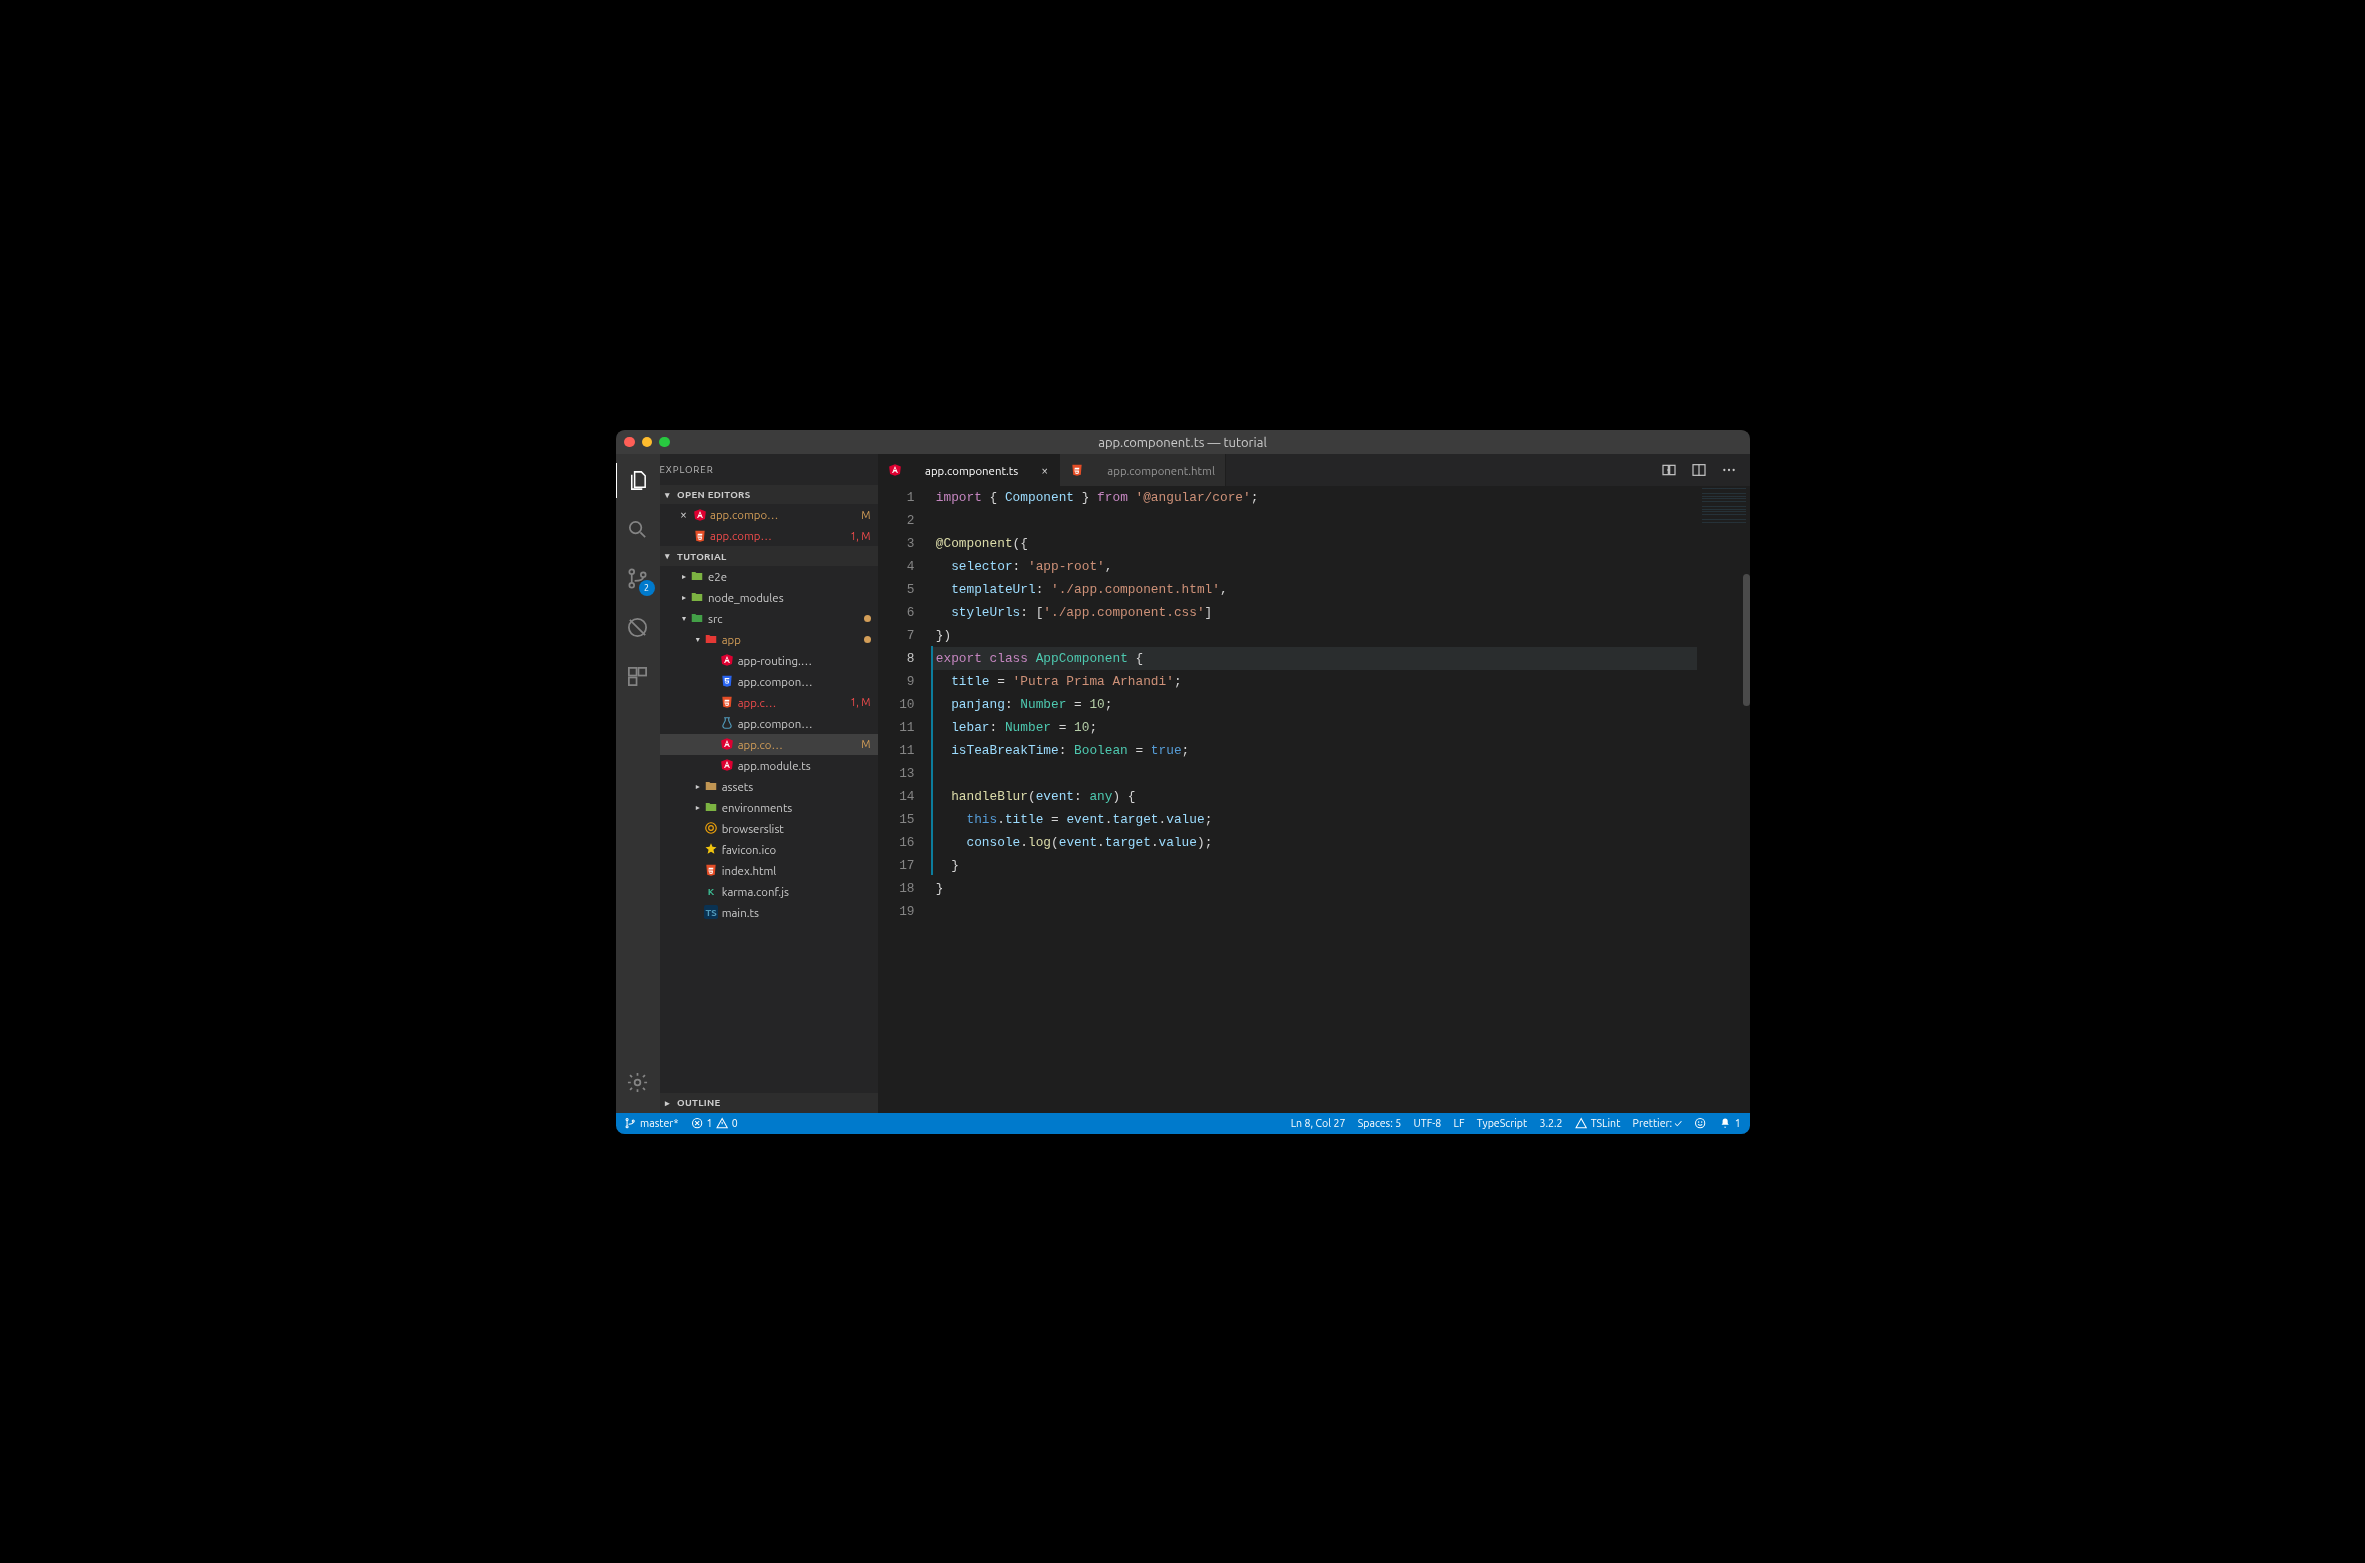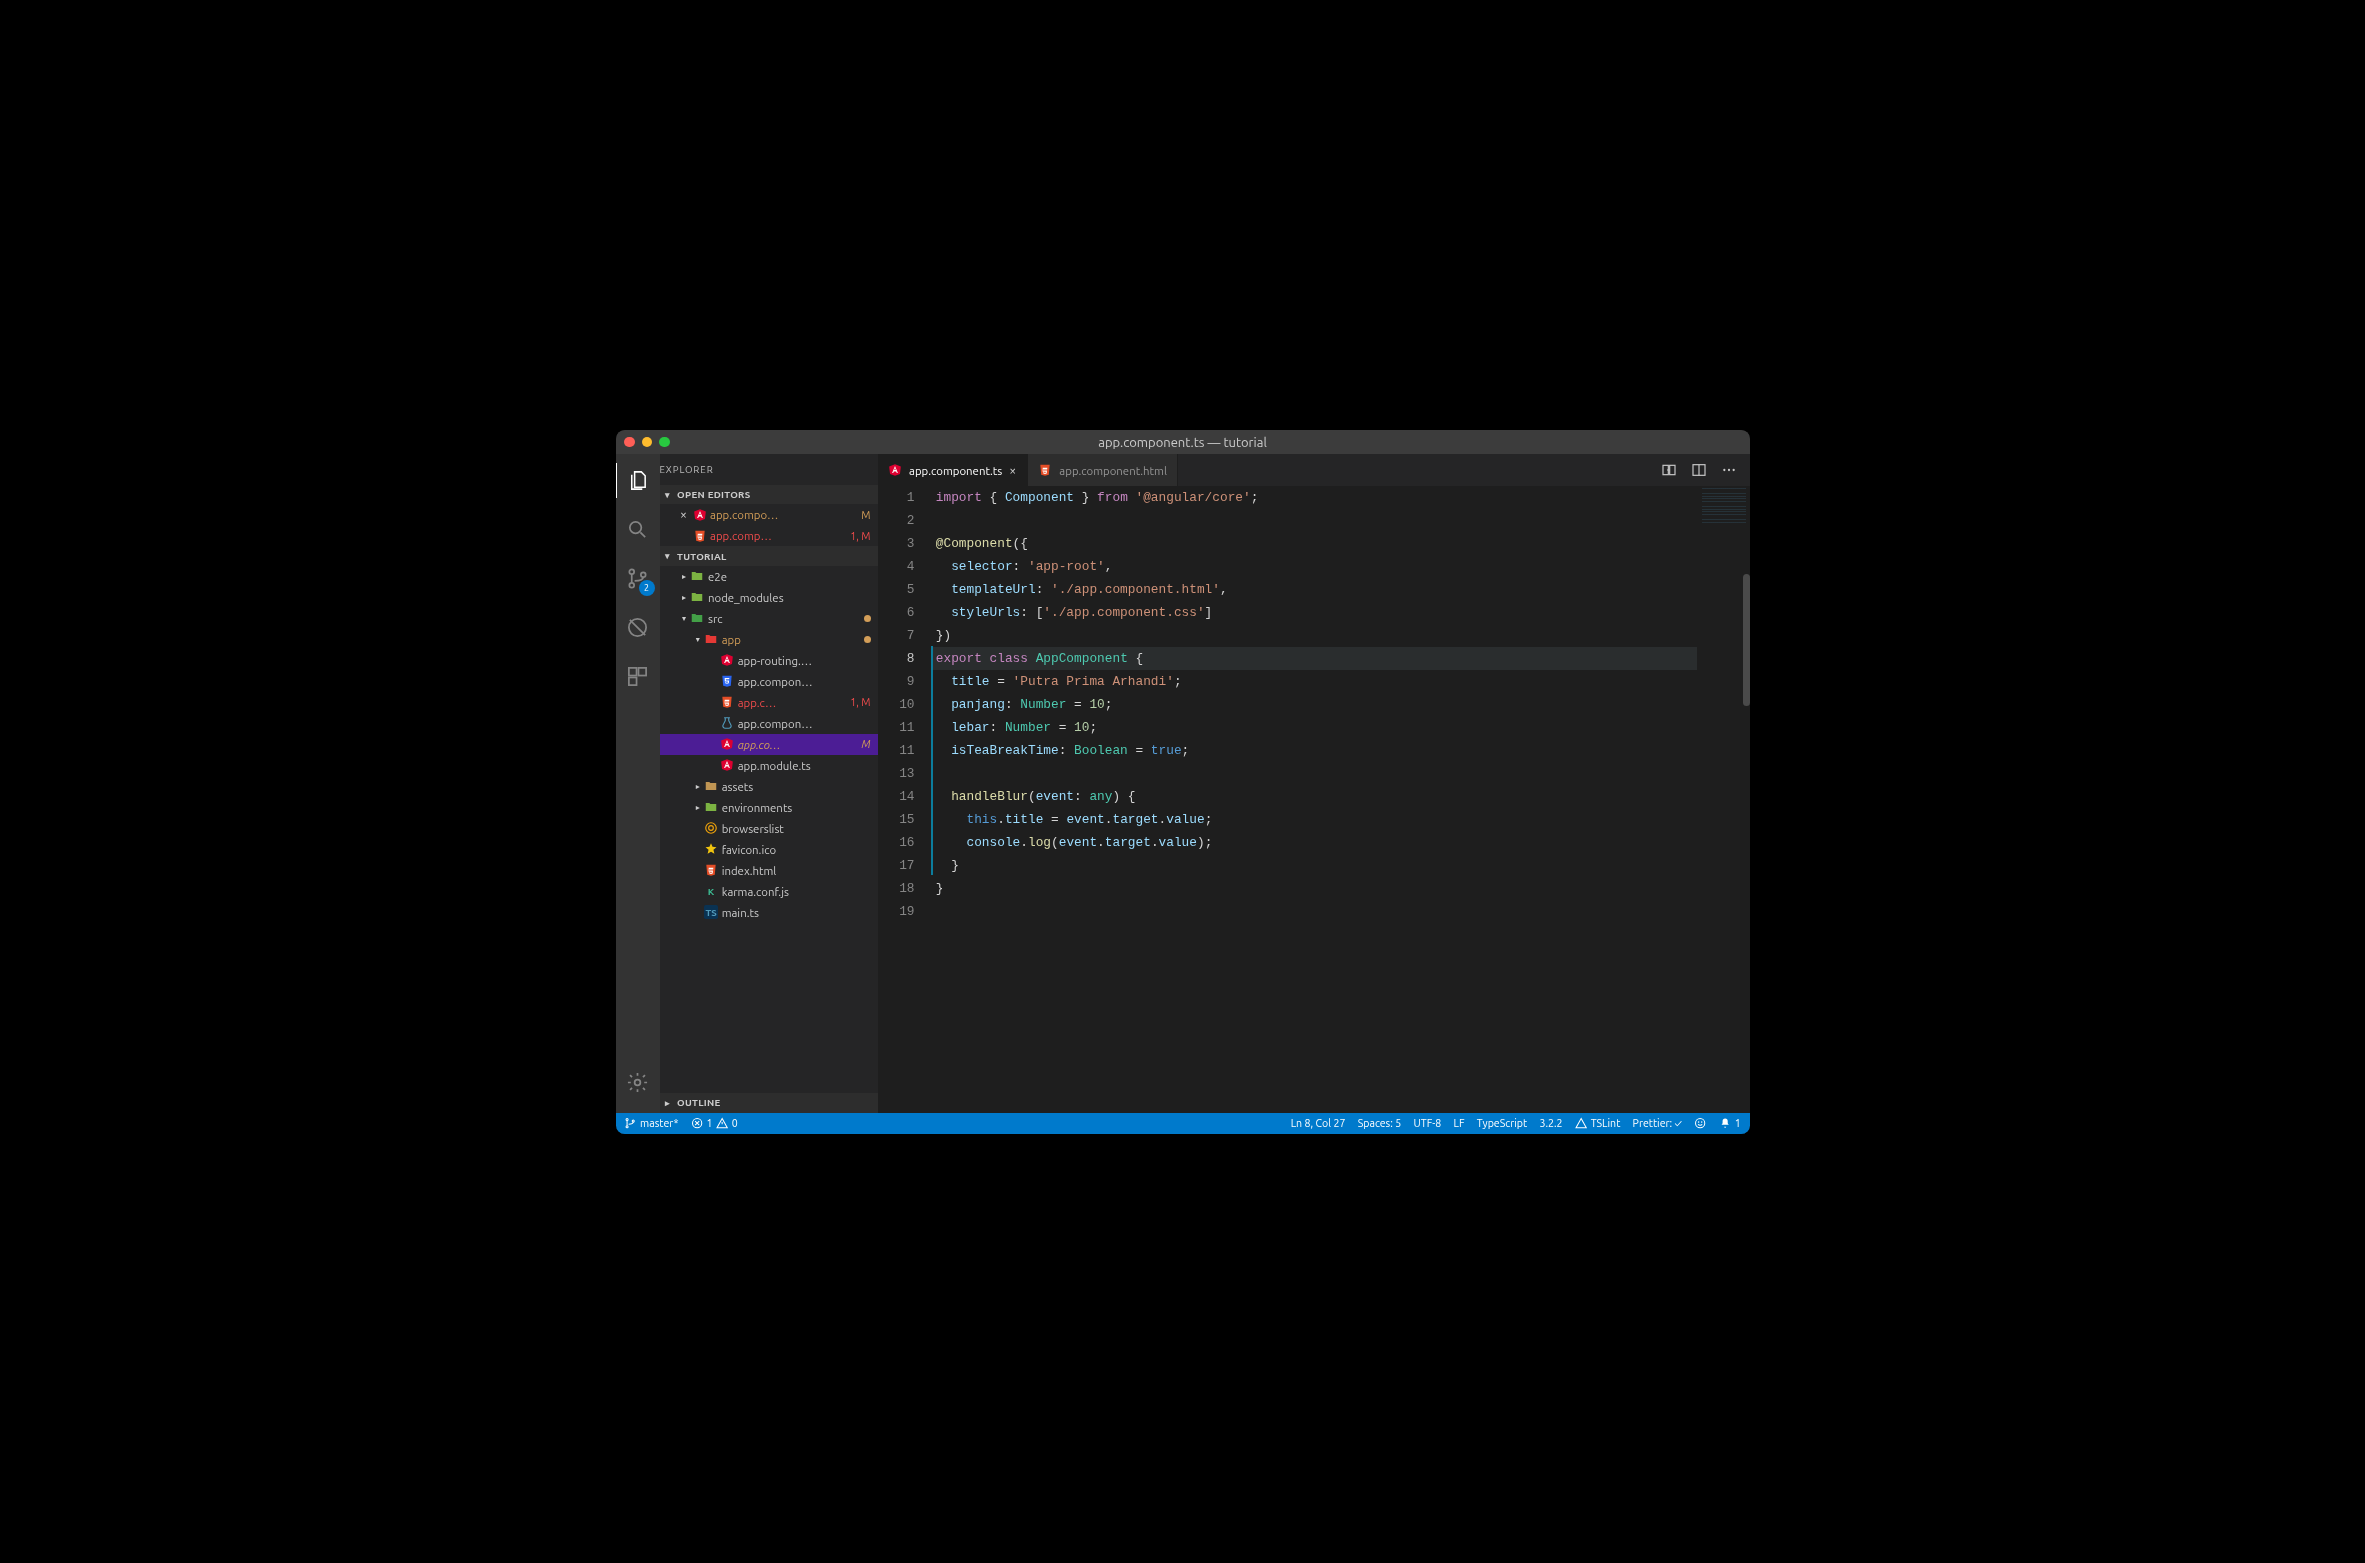--- a/index.html
+++ b/index.html
@@ -120,21 +120,21 @@
   .tree { flex: 1; overflow: hidden; }
   .row {
     height: 21px;
     display: flex;
     align-items: center;
     padding-right: 7px;
     color: #ccc;
     cursor: pointer;
     white-space: nowrap;
   }
-  .row.selected { background: #4c1d95; font-style: italic; }
+  .row.selected { background: #404040; }
   .row .twisty { width: 10.6px; text-align: center; color: #ccc; font-size: 8px; }
   .row .ico { width: 16px; display: inline-flex; align-items: center; justify-content: center; margin-right: 2.6px; }
   .row .lbl { flex: 0 1 auto; overflow: hidden; text-overflow: ellipsis; }
   .row .spacer { flex: 1; }
   .row .status { font-size: 10.6px; color: #d39e58; }
   .row .status.error { color: #f14c4c; }
   .row.modified .lbl { color: #d39e58; }
   .row.error .lbl { color: #f14c4c; }
   .row .dot-m { width: 7px; height: 7px; border-radius: 50%; background: #d39e58; }
   .pad-1 { padding-left: 19.3px; }
@@ -146,21 +146,21 @@
   .ic-close { color: #ccc; font-size: 12.3px; }
   
   .editor-area { flex: 1; display: flex; flex-direction: column; background: #1e1e1e; min-width: 0; }
   .tabs {
     height: 32px;
     display: flex;
     background: #252526;
     align-items: stretch;
   }
   .tab {
-    display: flex; align-items: center; gap: 7px;
+    display: flex; align-items: center; gap: 23px;
     padding: 0 10.6px;
     font-size: 11.4px;
     background: #2d2d2d;
     color: #969696;
     border-right: 0.9px solid #1e1e1e;
     cursor: pointer;
   }
   .tab.active { background: #1e1e1e; color: #fff; }
   .tab .tab-icon { width: 14px; height: 14px; display: inline-flex; align-items: center; justify-content: center; }
   .tab .close { color: #ccc; font-size: 12.3px; }

